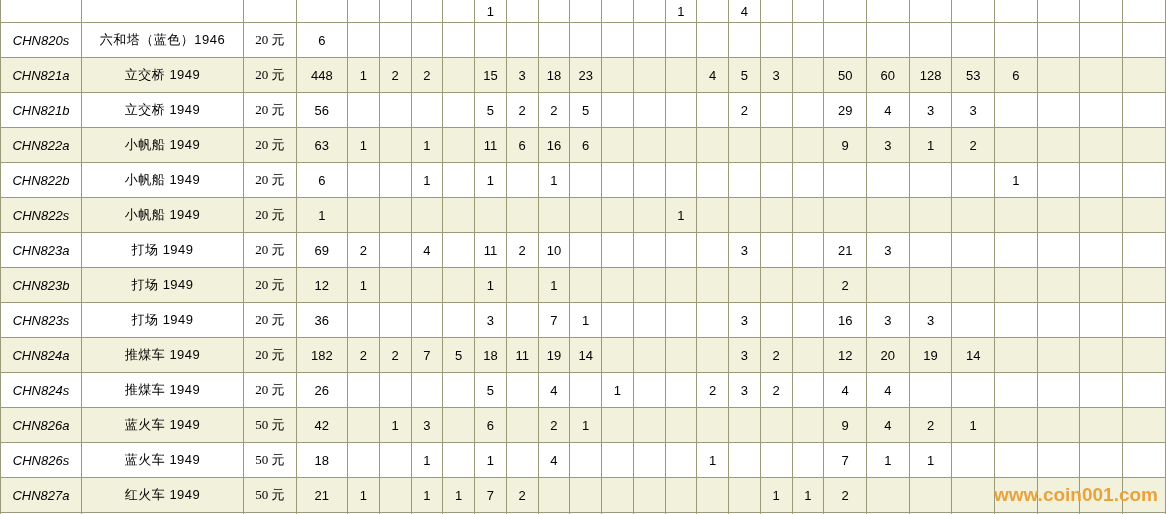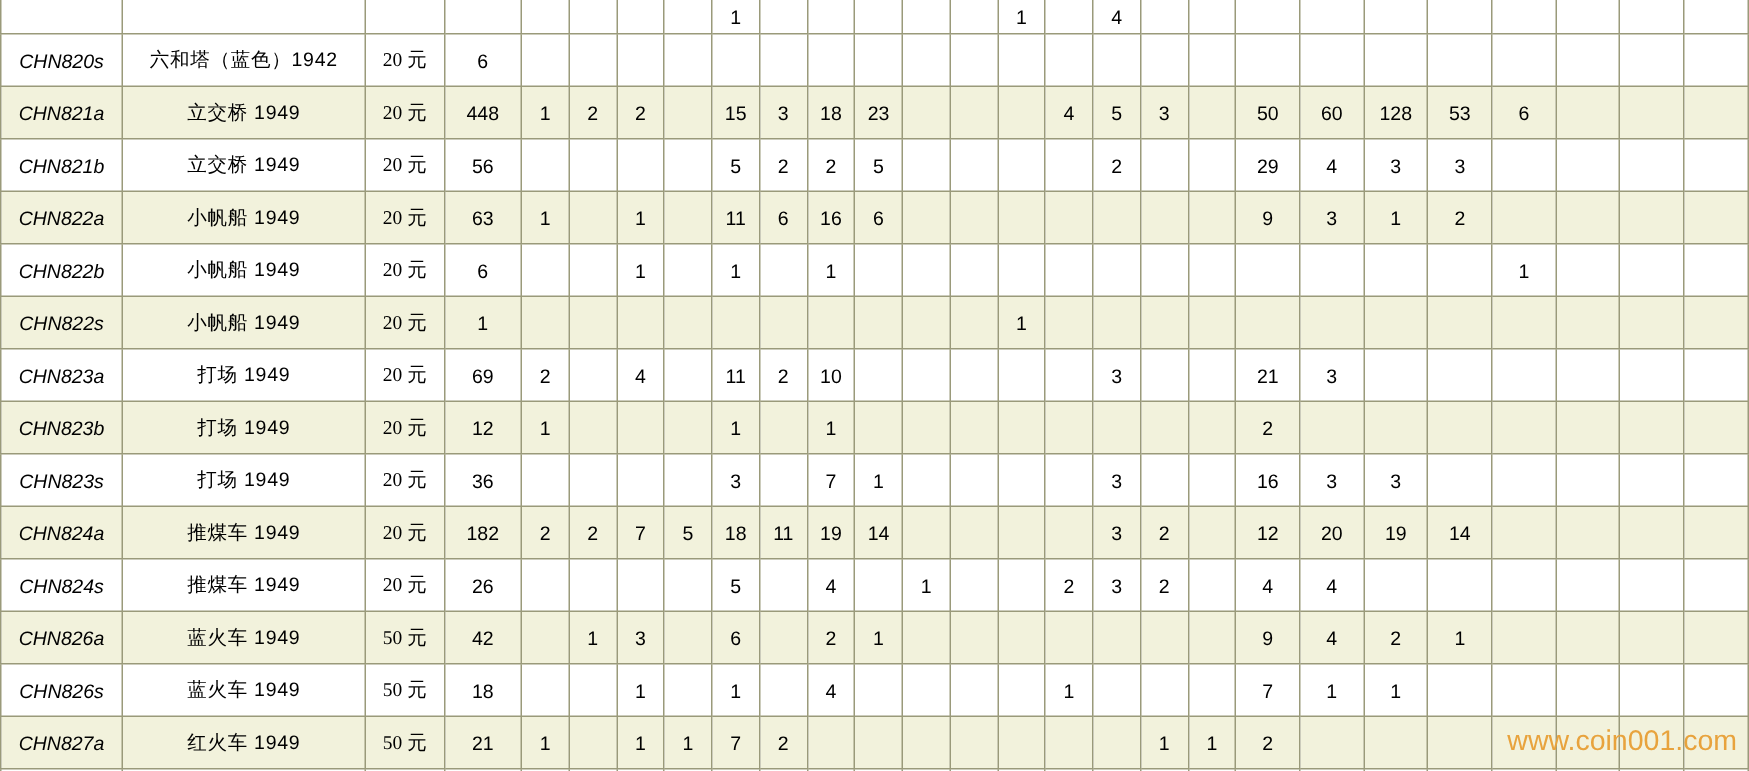--- a/index.html
+++ b/index.html
@@ -65,21 +65,21 @@
   tr.partial td {
     height: 22px;
     border-top: none;
   }
   .watermark {
     position: absolute;
     right: 8px;
     bottom: 8px;
     font-family: "Liberation Sans", sans-serif;
     font-size: 19px;
-    font-weight: normal;
+    font-weight: bold;
     color: #e8a33d;
     letter-spacing: 0px;
     pointer-events: none;
   }
   .watermark .w1 { color: #e8a33d; }
 </style>
 </head>
 <body>
 
 <div id="sheet">
@@ -138,21 +138,21 @@
           <td></td>
           <td></td>
           <td></td>
           <td></td>
           <td></td>
           <td></td>
           <td></td>
         </tr>
         <tr class="norm">
           <td class="c-code">CHN820s</td>
-          <td class="c-name">六和塔（蓝色）1942</td>
+          <td class="c-name">六和塔（蓝色）1946</td>
           <td class="c-price">20 元</td>
           <td class="c-total">6</td>
           <td></td>
           <td></td>
           <td></td>
           <td></td>
           <td></td>
           <td></td>
           <td></td>
           <td></td>

